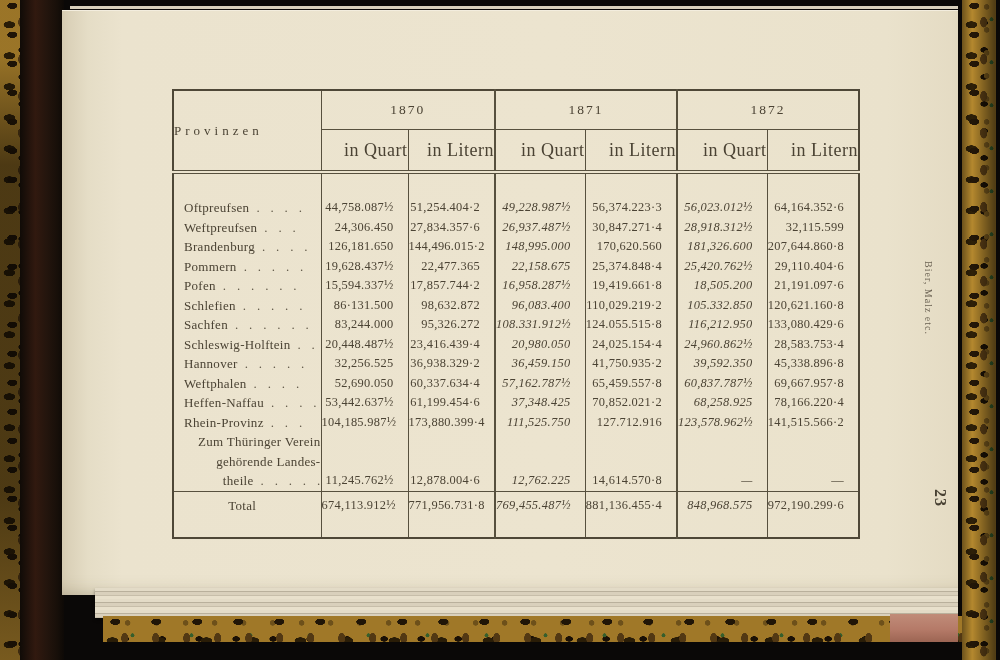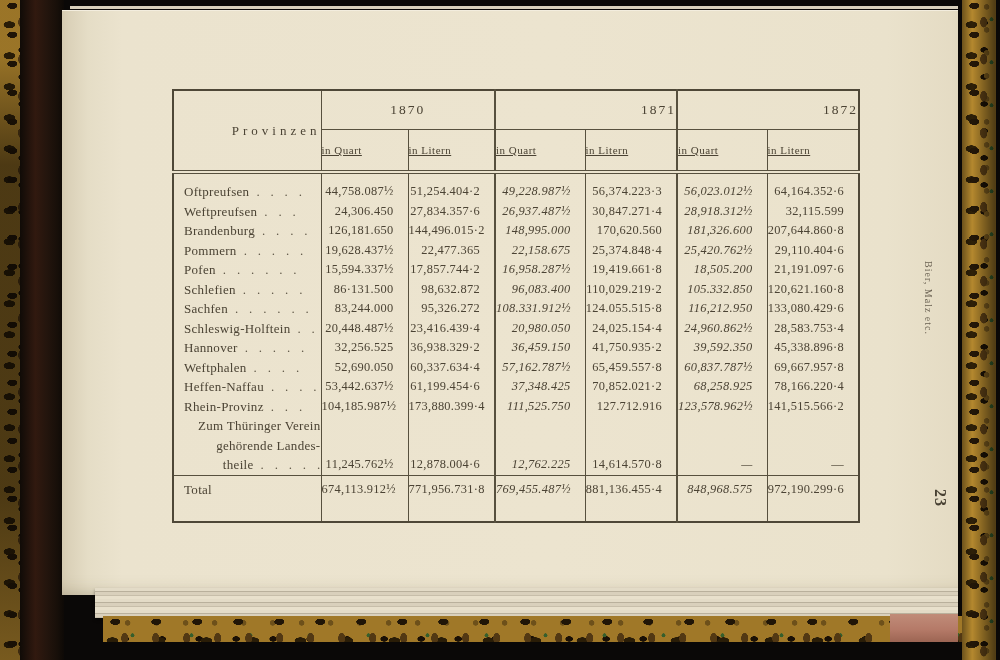--- a/index.html
+++ b/index.html
@@ -50,42 +50,42 @@
   
   table.stats{position:absolute;left:110px;top:78px;width:686px;border-collapse:collapse;
     table-layout:fixed;color:#4b4334;}
   table.stats{border:2px solid #4e4737;}
   col.c-prov{width:148px;}
   col.c-q70{width:87px;} col.c-l70{width:87px;}
   col.c-q71{width:90px;} col.c-l71{width:92px;}
   col.c-q72{width:90px;} col.c-l72{width:92px;}
 
   th,td{padding:0;font-weight:normal;}
-  th.prov-head{height:78px;vertical-align:middle;text-align:right;
+  th.prov-head{height:78px;vertical-align:middle;text-align:left;
     font-size:13px;letter-spacing:4px;border-bottom:4px double #57503e;}
   tr.year-row th.year{height:38px;vertical-align:middle;text-align:center;
     font-size:13.5px;letter-spacing:2px;border-left:1px solid #57503e;
     border-bottom:1px solid #57503e;margin-left:36px;}
-  tr.year-row th.year.grp{border-left-width:2px;text-align:right;}
-  tr.sub-row th{height:40px;vertical-align:middle;text-align:left;font-size:11px;
-    letter-spacing:.5px;border-left:1px solid #57503e;border-bottom:4px double #57503e;text-decoration:underline;}
+  tr.year-row th.year.grp{border-left-width:2px;}
+  tr.sub-row th{height:40px;vertical-align:middle;text-align:right;font-size:18px;
+    letter-spacing:.5px;border-left:1px solid #57503e;border-bottom:4px double #57503e;}
   tr.sub-row th.grp{border-left-width:2px;}
 
   tbody td{height:19.5px;line-height:19.5px;font-size:12.4px;letter-spacing:.3px;}
-  tbody tr.first td{padding-top:8px;margin-left:15px;}
+  tbody tr.first td{padding-top:24px;margin-left:15px;}
   td.name{padding-left:10px;font-size:13px;white-space:nowrap;}
   td.name .dots{margin-left:7px;word-spacing:7px;opacity:.85;}
   td.v{text-align:right;padding-right:14px;border-left:1px solid #57503e;white-space:nowrap;}
   td.v.grp{border-left-width:2px;font-style:italic;}
   tr.multiline td{vertical-align:bottom;text-align:right;}
   tr.multiline td.name div{line-height:19.5px;}
   tr.multiline td.name div.ind{padding-left:16px;}
   tr.total td{border-top:1px solid #57503e;height:40px;vertical-align:top;}
   tr.total td{padding-top:5px;line-height:17px;}
-  tr.total td.name{text-align:left;padding-right:20px;font-size:13px;}
+  tr.total td.name{text-align:center;padding-right:20px;font-size:13px;}
 
   
   .side-label{position:absolute;left:861px;top:250px;writing-mode:vertical-rl;
     font-size:10px;letter-spacing:1px;color:#6b6253;}
   .page-number{position:absolute;left:869px;top:478px;writing-mode:vertical-rl;
     font-size:16px;font-weight:600;color:#474032;letter-spacing:1px;}
 </style>
 </head>
 <body>
 

